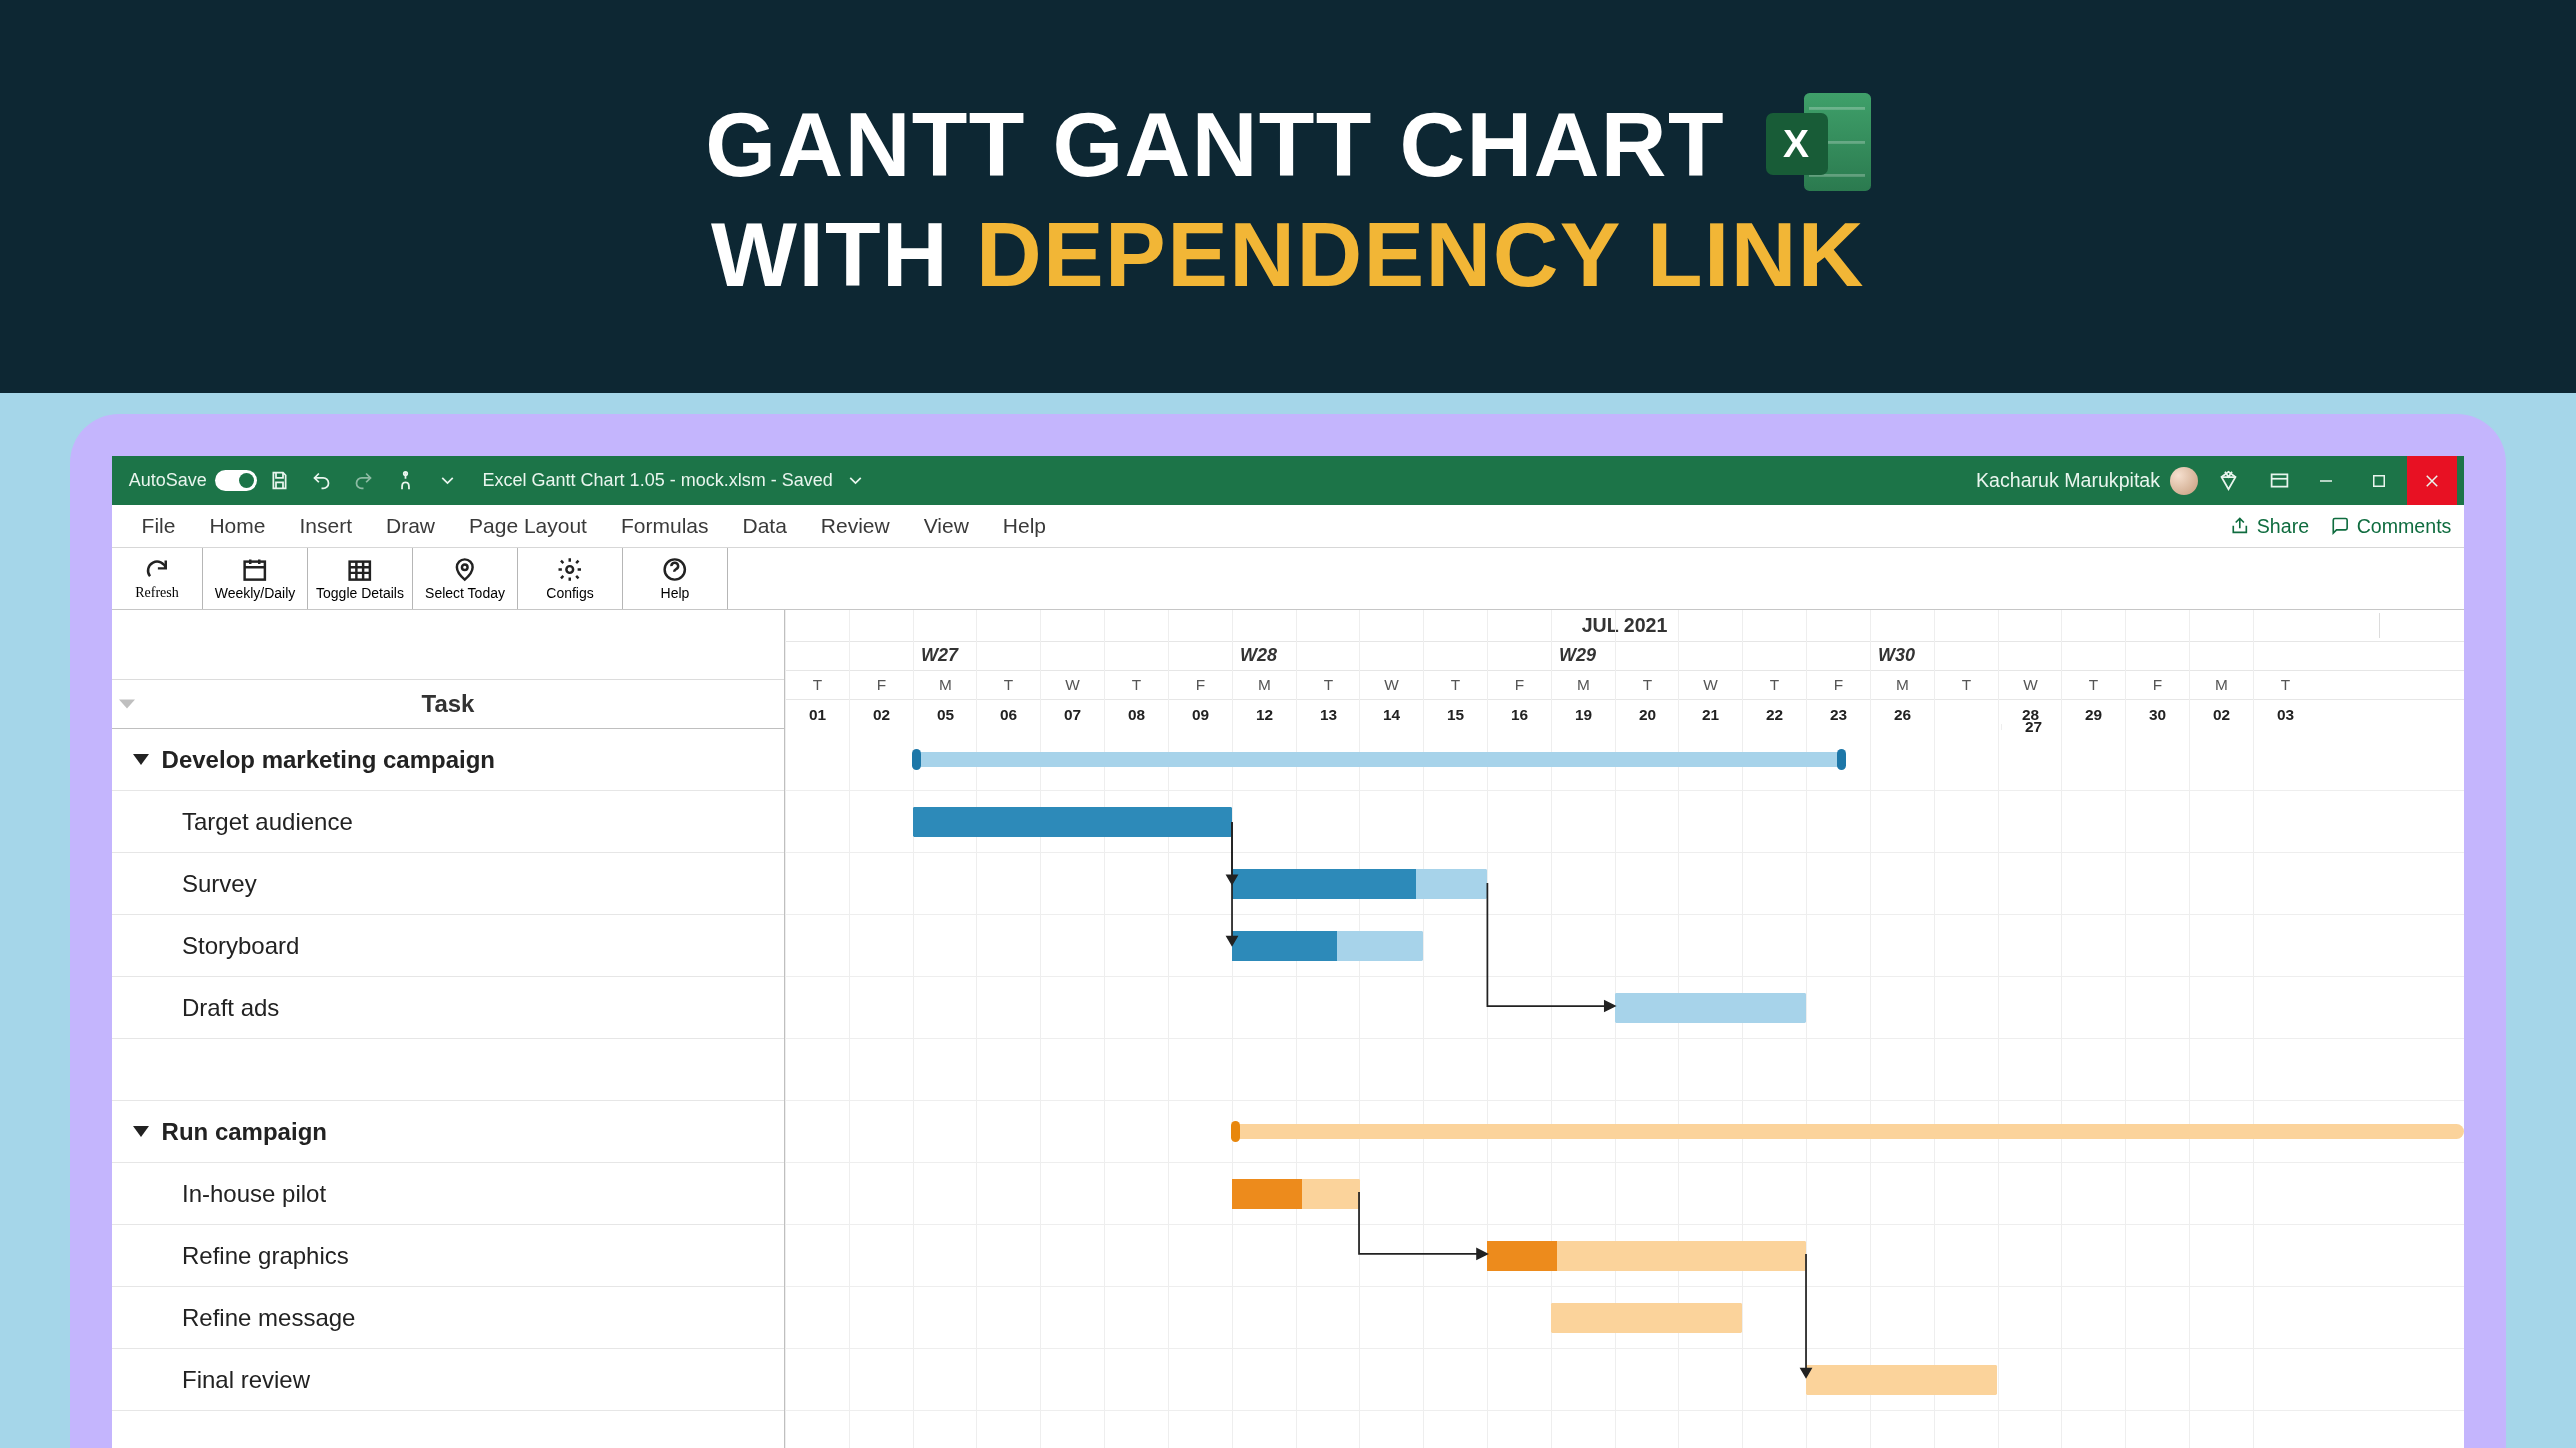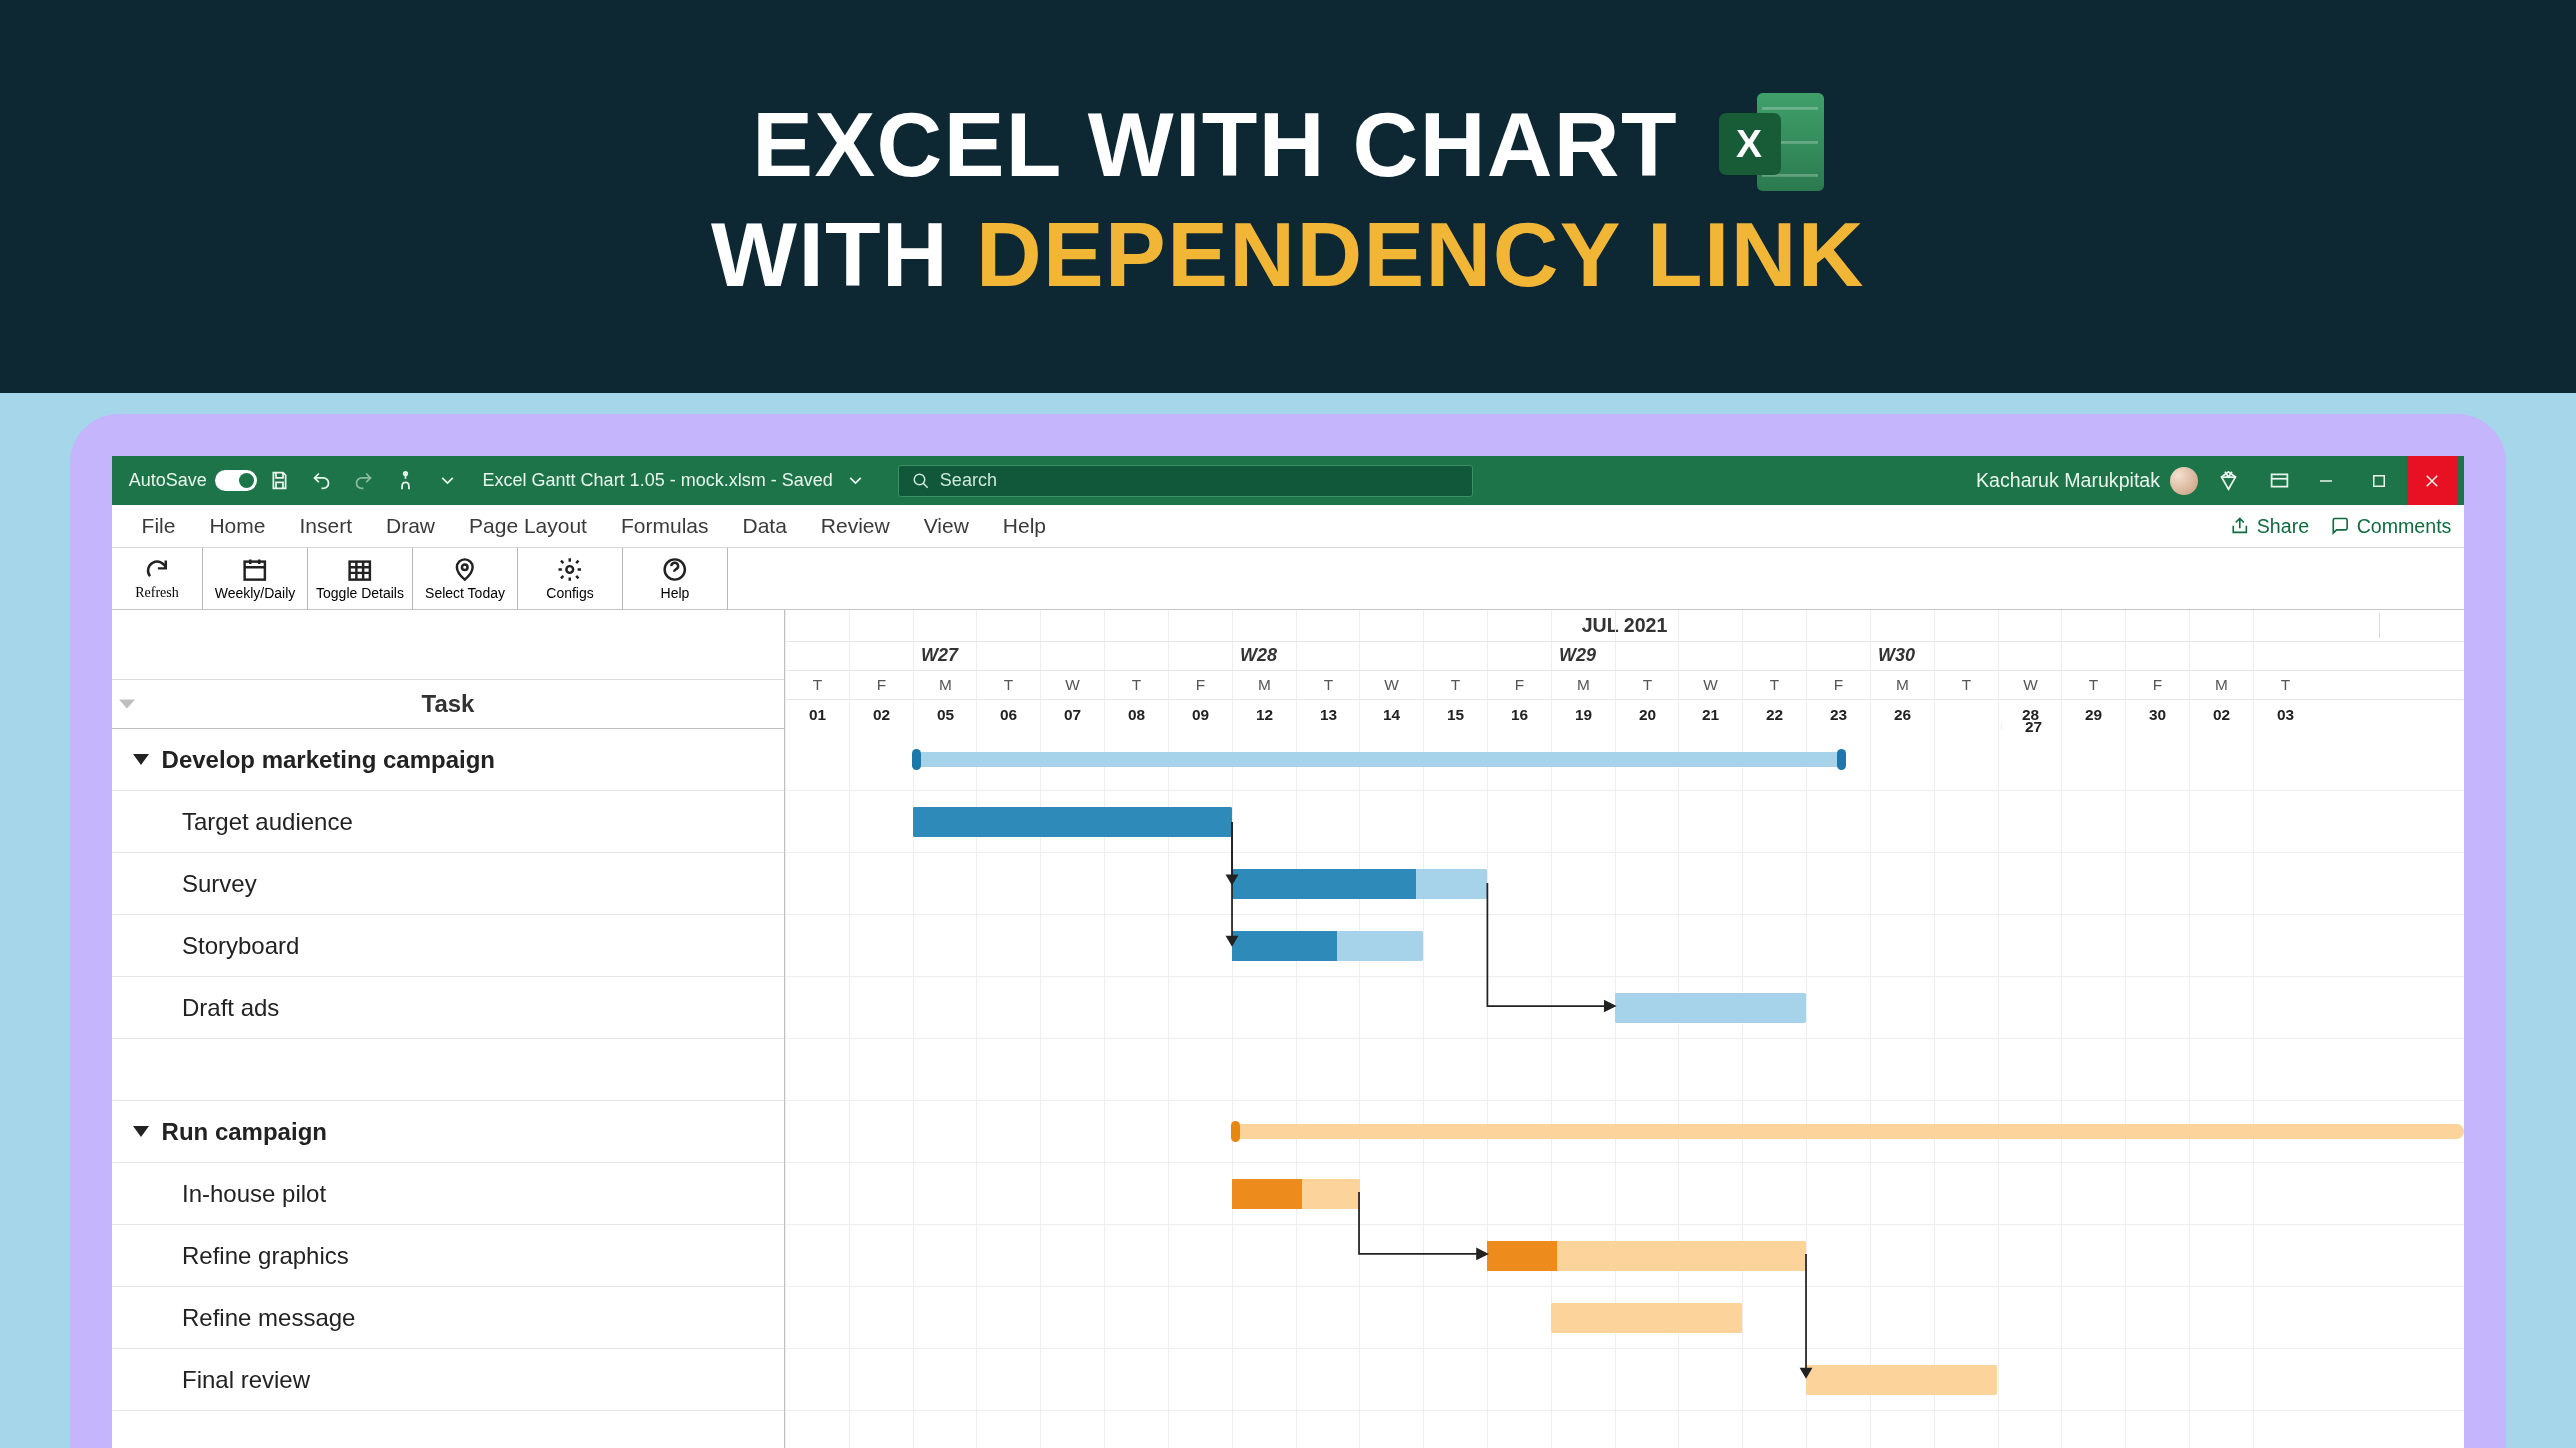--- a/index.html
+++ b/index.html
@@ -245,21 +245,21 @@
   .dep .arrow{fill:#222;}
 
 </style>
 </head>
 <body>
 
 <div class="stage" id="stage" style="transform: scale(1);">
   <div class="dark-banner"></div>
 
   <div class="headline">
-    <span>EXCEL WITH CHART</span>
+    <span>GANTT GANTT CHART</span>
     <span class="excel-logo">
       <span class="doc"></span>
       <span class="badge">X</span>
     </span><br>
     <span>WITH </span><span class="amber">DEPENDENCY LINK</span>
   </div>
 
   <div class="tablet">
     <div class="screen">
 
@@ -296,27 +296,20 @@
               <path d="M6 9l6 6 6-6"></path>
             </svg>
         </span>
         <span class="doc-title">Excel Gantt Chart 1.05 - mock.xlsm - Saved</span>
         <span class="tb-ico" style="margin-left:-7px">
           <svg viewBox="0 0 24 24">
               <path d="M6 9l6 6 6-6"></path>
             </svg>
         </span>
 
-        <div class="searchbox">
-          <svg viewBox="0 0 24 24">
-              <circle cx="10" cy="10" r="7"></circle>
-              <path d="M21 21l-6-6"></path>
-            </svg>
-          <span>Search</span>
-        </div>
 
         <div class="spacer"></div>
         <div class="user">
           <span>Kacharuk Marukpitak</span>
           <span class="avatar"></span>
         </div>
         <span class="tb-ico" style="margin:0 14px">
           <svg viewBox="0 0 24 24">
               <path d="M4 8l8-6 8 6-8 14z"></path>
               <path d="M4 8h16M8 2l4 6 4-6"></path>

